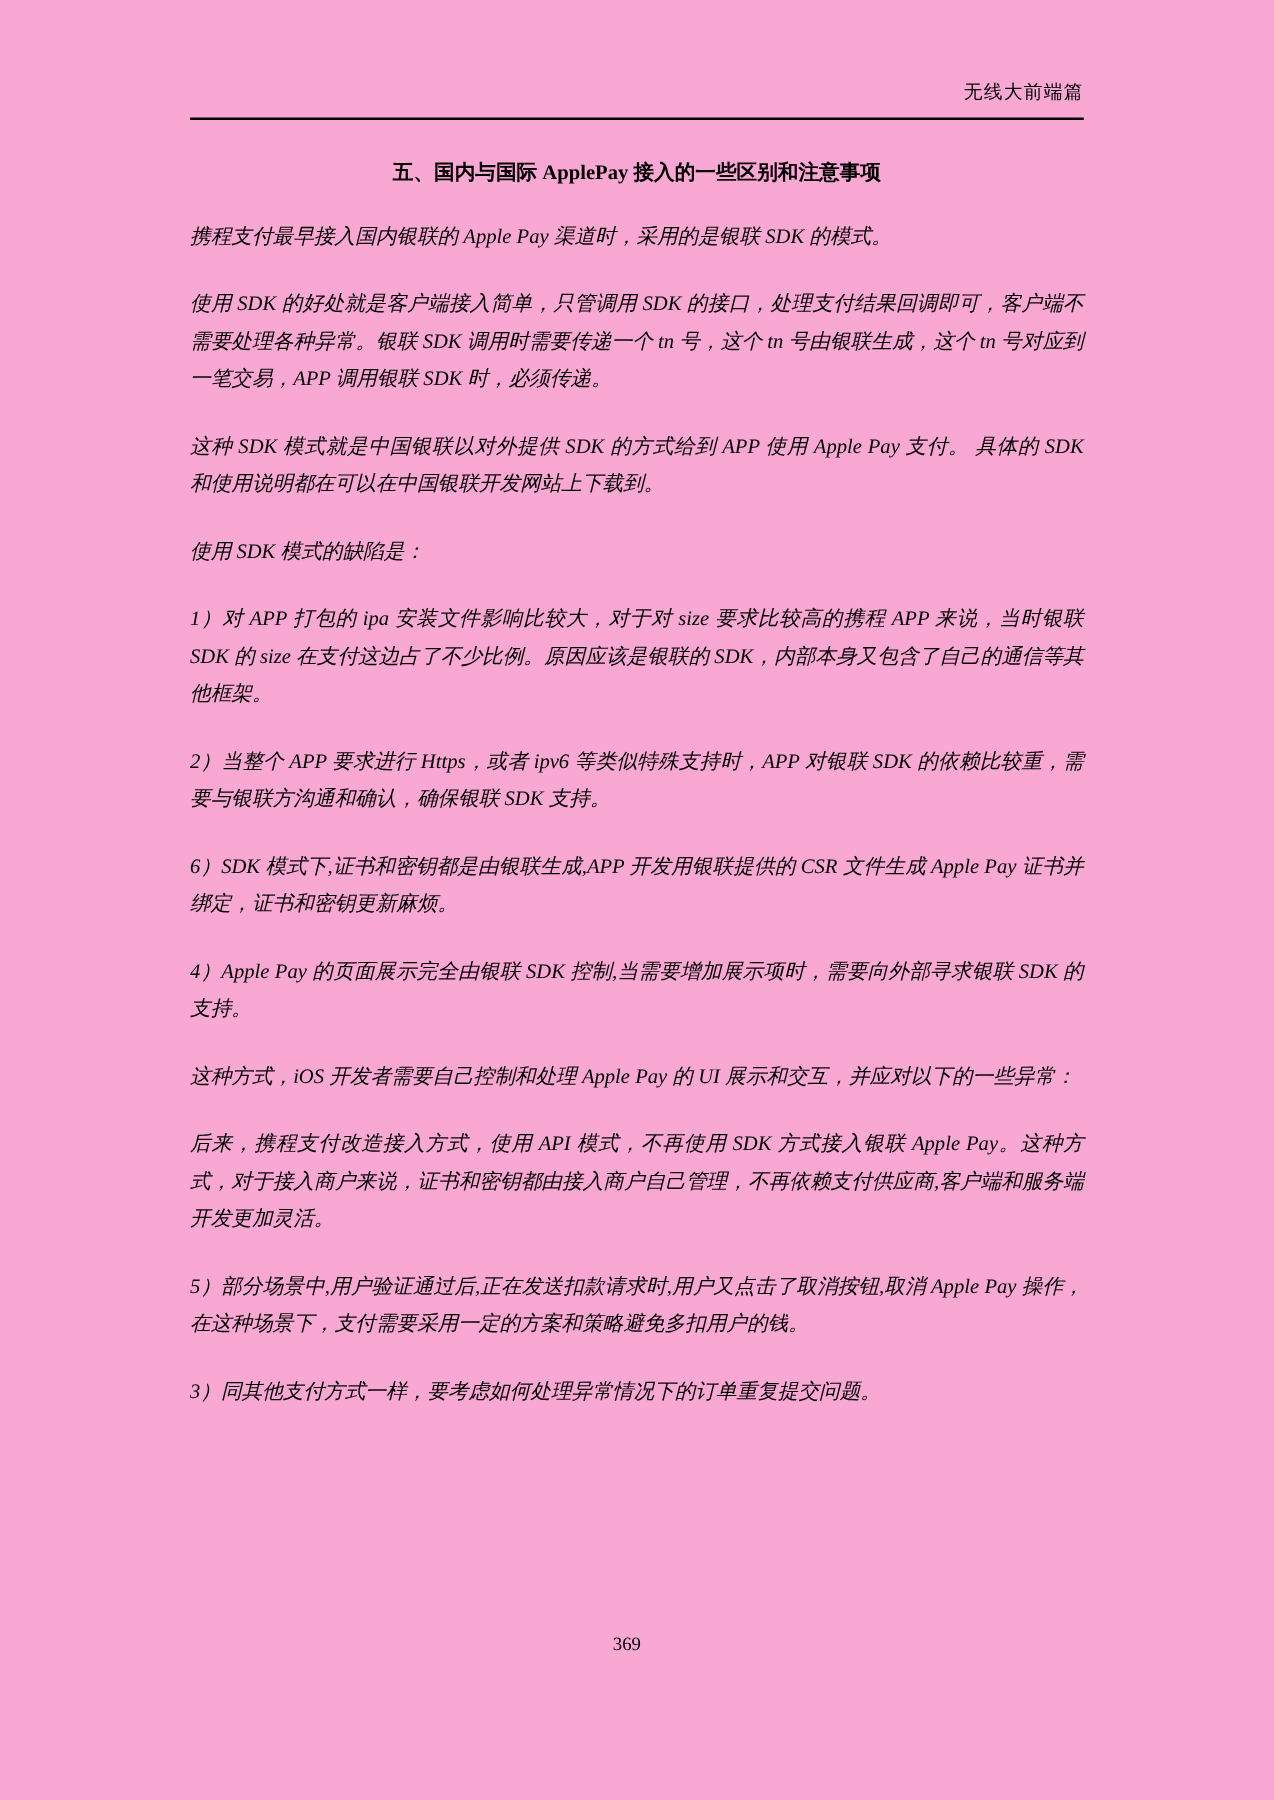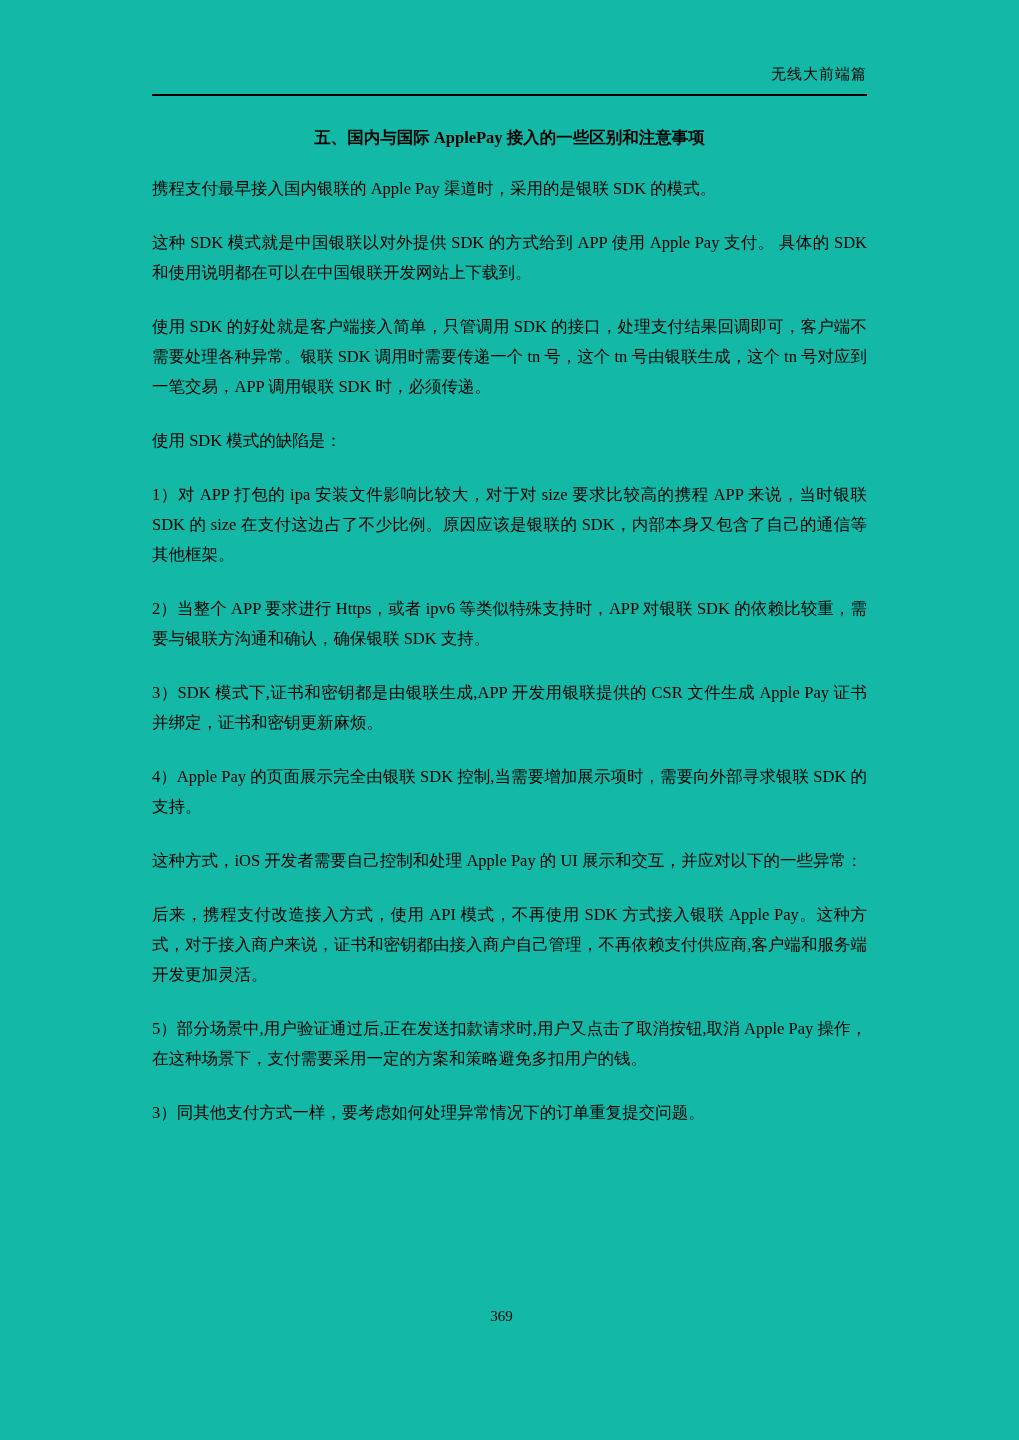--- a/index.html
+++ b/index.html
@@ -8,41 +8,42 @@
     width: 1019px;
     height: 1440px;
     background: #ffffff;
     color: #000000;
     font-family: "Liberation Serif", "DejaVu Serif", serif;
   }
   .page {
     position: relative;
     width: 1019px;
     height: 1440px;
-    background: #14b8a6;
+    background: #f9a8d4;
     padding: 64px 152px 0 152px;
     overflow: hidden;
   }
   .header-row {
     text-align: right;
     font-size: 15px;
     line-height: 20px;
     padding-bottom: 10px;
     border-bottom: 2px solid #000000;
     letter-spacing: 1px;
   }
   .section-heading {
     margin: 30px 0 0 0;
     font-size: 16.5px;
     line-height: 24px;
     font-weight: bold;
     text-align: center;
   }
   .document-body {
     margin-top: 2px;
+    font-style: italic;
   }
   .para {
     margin: 24px 0 0 0;
     font-size: 16.5px;
     line-height: 30px;
     text-align: justify;
     text-justify: inter-ideograph;
     word-break: break-word;
   }
   .page-number {
@@ -60,26 +61,26 @@
 <div class="page">
 
   <div class="header-row">
     <span>无线大前端篇</span>
   </div>
 
   <h1 class="section-heading">五、国内与国际 ApplePay 接入的一些区别和注意事项</h1>
 
   <div class="document-body">
     <p class="para">携程支付最早接入国内银联的 Apple Pay 渠道时，采用的是银联 SDK 的模式。</p>
+    <p class="para">使用 SDK 的好处就是客户端接入简单，只管调用 SDK 的接口，处理支付结果回调即可，客户端不需要处理各种异常。银联 SDK 调用时需要传递一个 tn 号，这个 tn 号由银联生成，这个 tn 号对应到一笔交易，APP 调用银联 SDK 时，必须传递。</p>
     <p class="para">这种 SDK 模式就是中国银联以对外提供 SDK 的方式给到 APP 使用 Apple Pay 支付。 具体的 SDK 和使用说明都在可以在中国银联开发网站上下载到。</p>
-    <p class="para">使用 SDK 的好处就是客户端接入简单，只管调用 SDK 的接口，处理支付结果回调即可，客户端不需要处理各种异常。银联 SDK 调用时需要传递一个 tn 号，这个 tn 号由银联生成，这个 tn 号对应到一笔交易，APP 调用银联 SDK 时，必须传递。</p>
     <p class="para">使用 SDK 模式的缺陷是：</p>
     <p class="para">1）对 APP 打包的 ipa 安装文件影响比较大，对于对 size 要求比较高的携程 APP 来说，当时银联 SDK 的 size 在支付这边占了不少比例。原因应该是银联的 SDK，内部本身又包含了自己的通信等其他框架。</p>
     <p class="para">2）当整个 APP 要求进行 Https，或者 ipv6 等类似特殊支持时，APP 对银联 SDK 的依赖比较重，需要与银联方沟通和确认，确保银联 SDK 支持。</p>
-    <p class="para">3）SDK 模式下,证书和密钥都是由银联生成,APP 开发用银联提供的 CSR 文件生成 Apple Pay 证书并绑定，证书和密钥更新麻烦。</p>
+    <p class="para">6）SDK 模式下,证书和密钥都是由银联生成,APP 开发用银联提供的 CSR 文件生成 Apple Pay 证书并绑定，证书和密钥更新麻烦。</p>
     <p class="para">4）Apple Pay 的页面展示完全由银联 SDK 控制,当需要增加展示项时，需要向外部寻求银联 SDK 的支持。</p>
     <p class="para">这种方式，iOS 开发者需要自己控制和处理 Apple Pay 的 UI 展示和交互，并应对以下的一些异常：</p>
     <p class="para">后来，携程支付改造接入方式，使用 API 模式，不再使用 SDK 方式接入银联 Apple Pay。这种方式，对于接入商户来说，证书和密钥都由接入商户自己管理，不再依赖支付供应商,客户端和服务端开发更加灵活。</p>
     <p class="para">5）部分场景中,用户验证通过后,正在发送扣款请求时,用户又点击了取消按钮,取消 Apple Pay 操作，在这种场景下，支付需要采用一定的方案和策略避免多扣用户的钱。</p>
     <p class="para">3）同其他支付方式一样，要考虑如何处理异常情况下的订单重复提交问题。</p>
   </div>
 
   <div class="page-number">369</div>
 
 </div>

